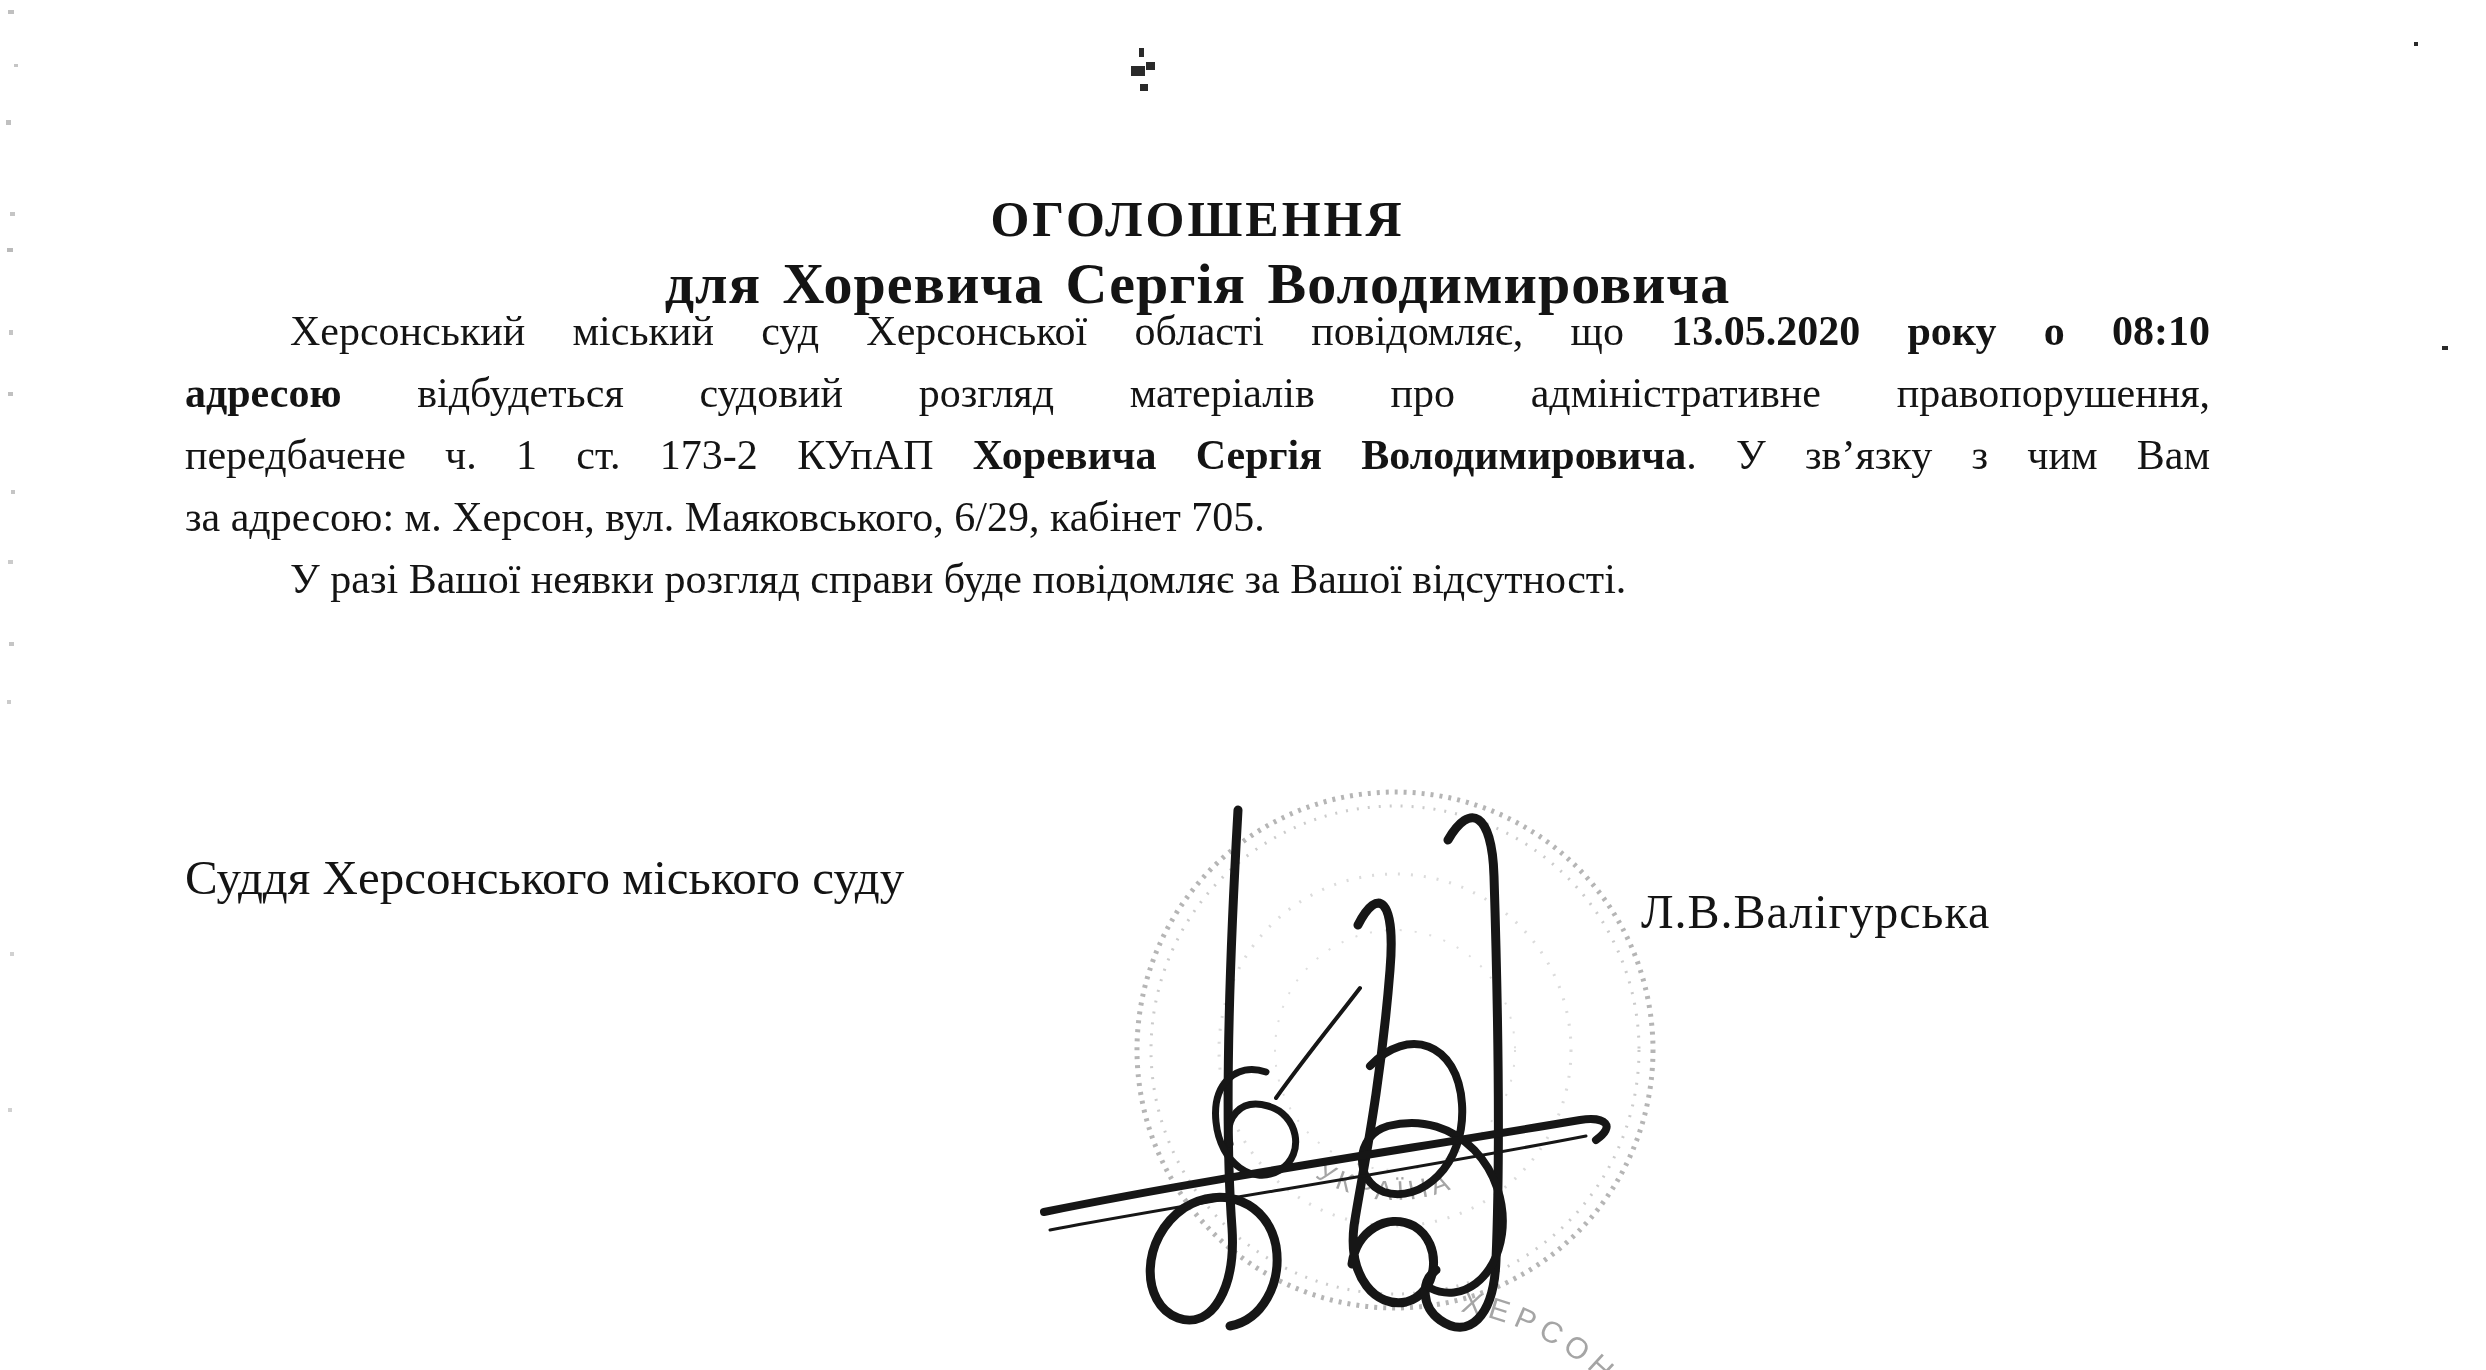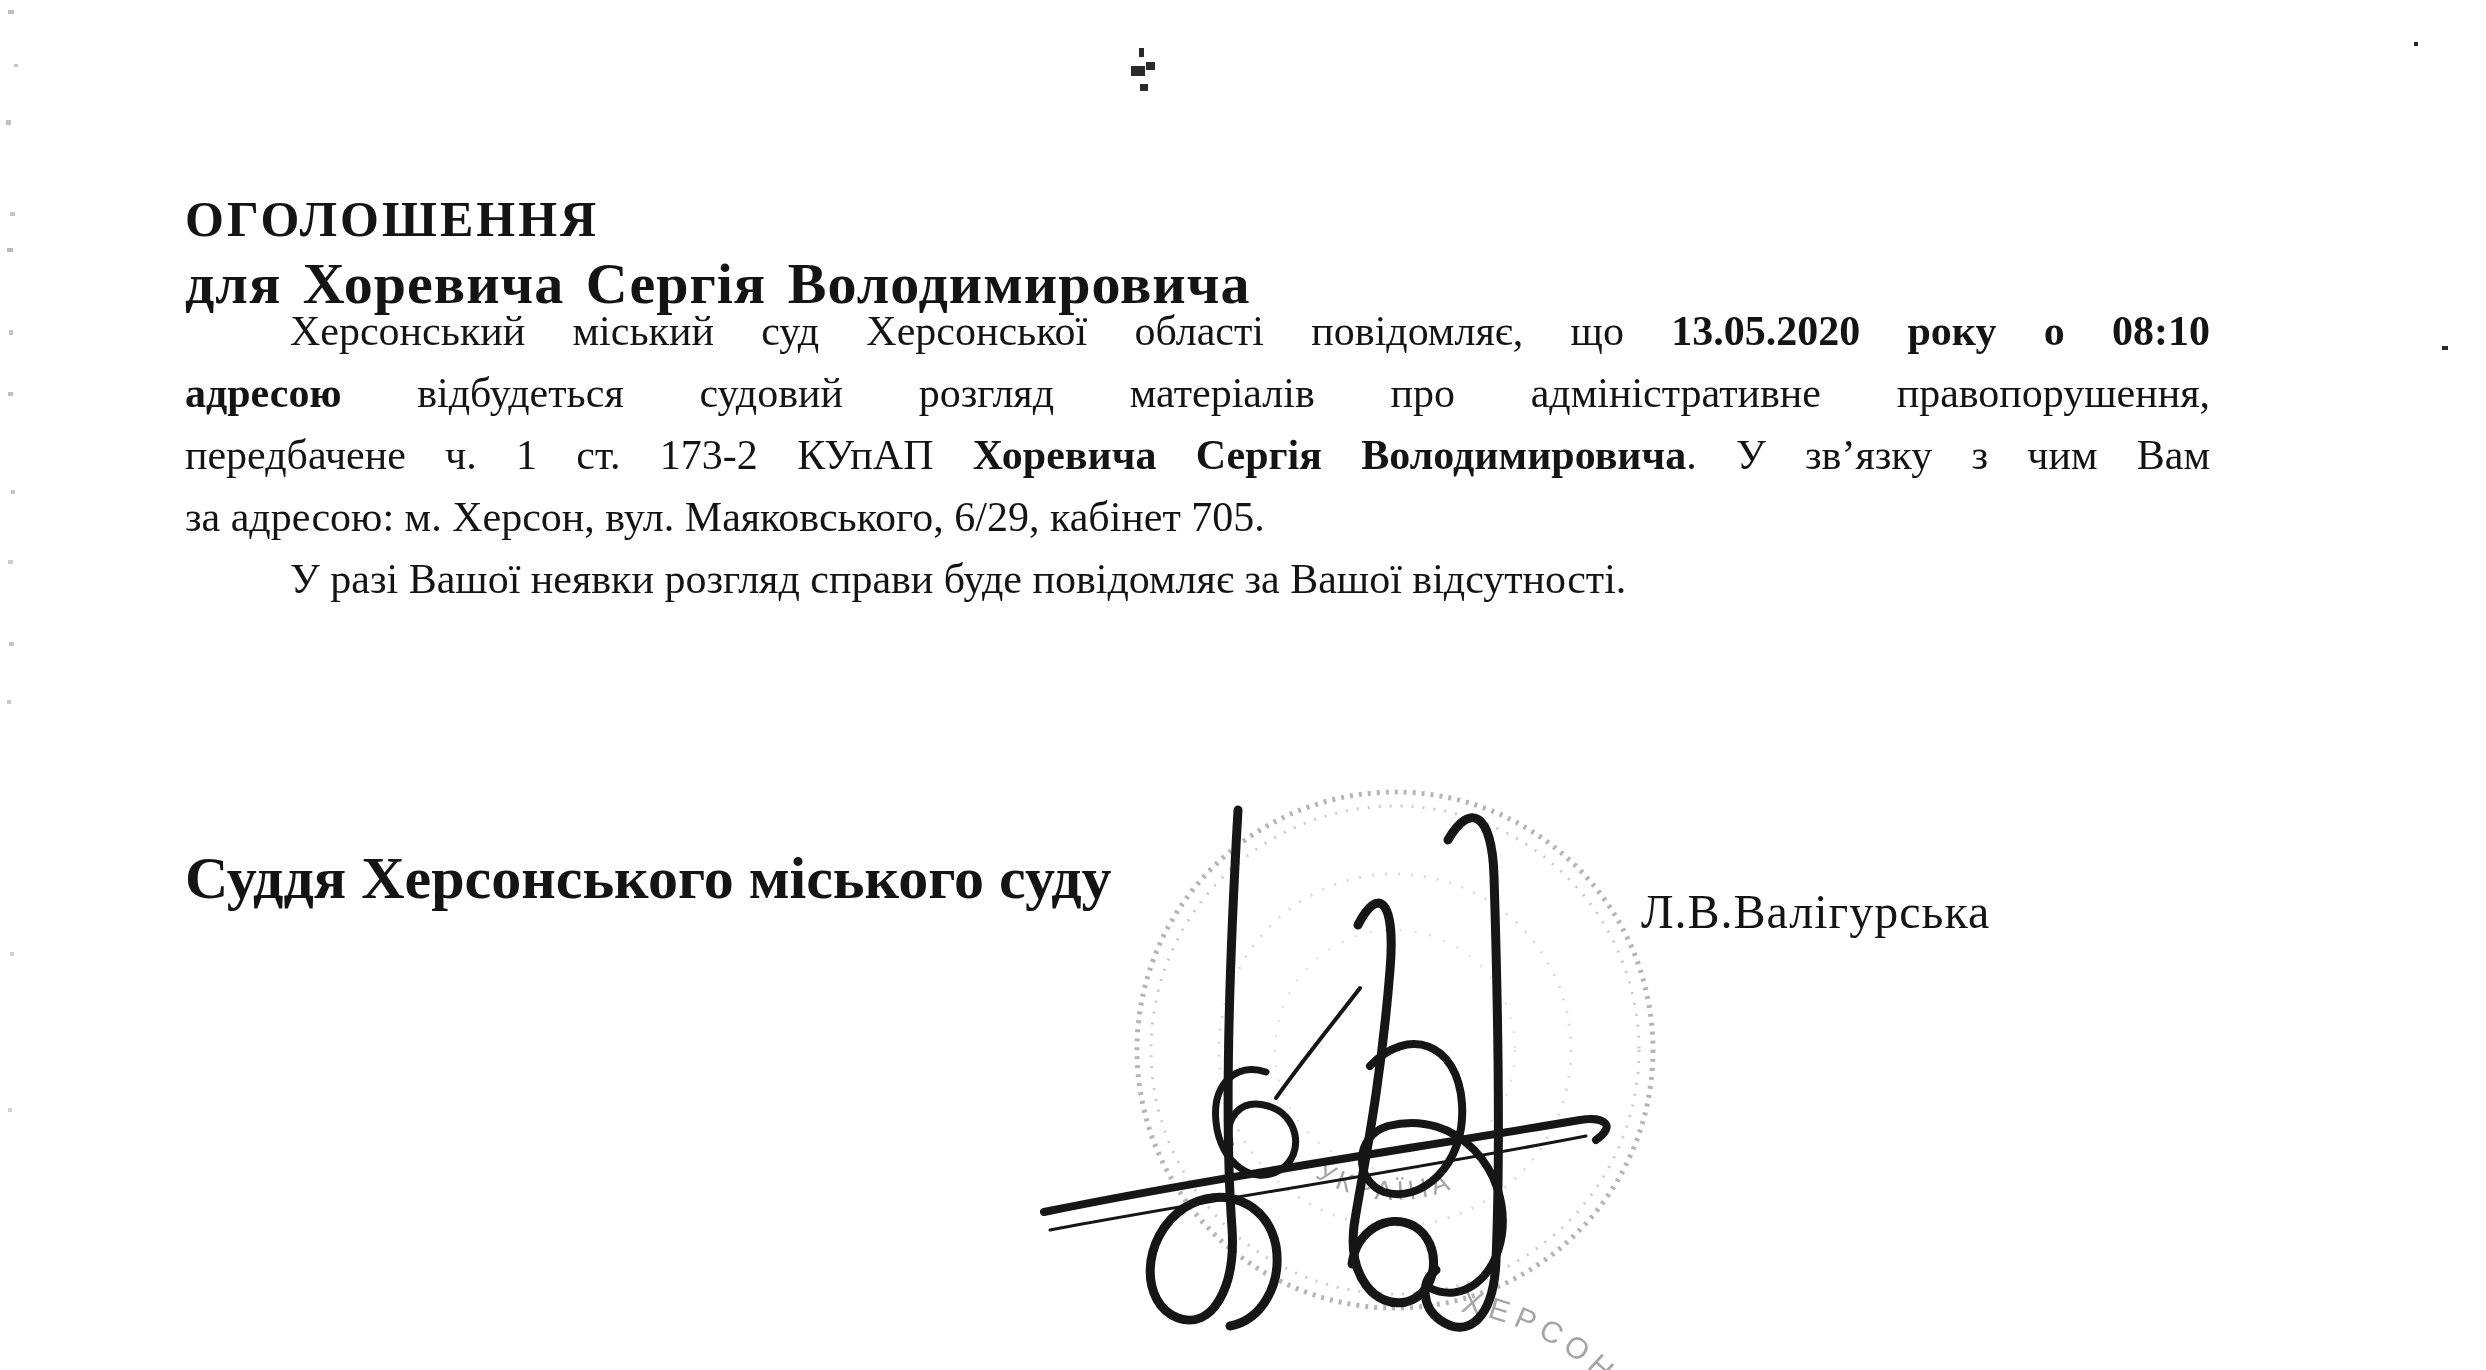--- a/index.html
+++ b/index.html
@@ -4,31 +4,31 @@
 <style>
   html,body{margin:0;padding:0;}
   body{
     width:2486px;height:1370px;position:relative;overflow:hidden;
     background:#ffffff;
     font-family:"Liberation Serif","DejaVu Serif",serif;
     color:#141414;
   }
   .abs{position:absolute;}
   
-  .title-wrap{left:185px;width:2025px;text-align:left;}
+  .title-wrap{left:185px;width:2025px;text-align:center;}
   .doc-title{top:190px;font-size:50px;font-weight:bold;letter-spacing:3px;}
   .doc-subtitle{top:250px;font-size:58px;font-weight:bold;letter-spacing:1px;word-spacing:6px;}
   
   .body-block{left:185px;top:300px;width:2025px;font-size:42px;line-height:62px;}
   .line{white-space:normal;}
   .line.justify{text-align:justify;text-align-last:justify;}
   .line.indent{text-indent:105px;}
   .line .b{font-weight:bold;}
   
-  .sig-role{left:185px;top:845px;width:1000px;font-size:60px;font-weight:bold;line-height:66px;}
+  .sig-role{left:185px;top:845px;width:1000px;font-size:49px;font-weight:normal;line-height:66px;}
   .sig-name{left:1641px;top:884px;font-size:48px;font-weight:normal;letter-spacing:1px;}
   
   .stamp-wrap{left:1030px;top:760px;width:660px;height:610px;}
   
   .speck{position:absolute;background:#2a2a2a;}
   .speck.grey{background:#8c8c8c;}
 </style>
 </head>
 <body>
 

